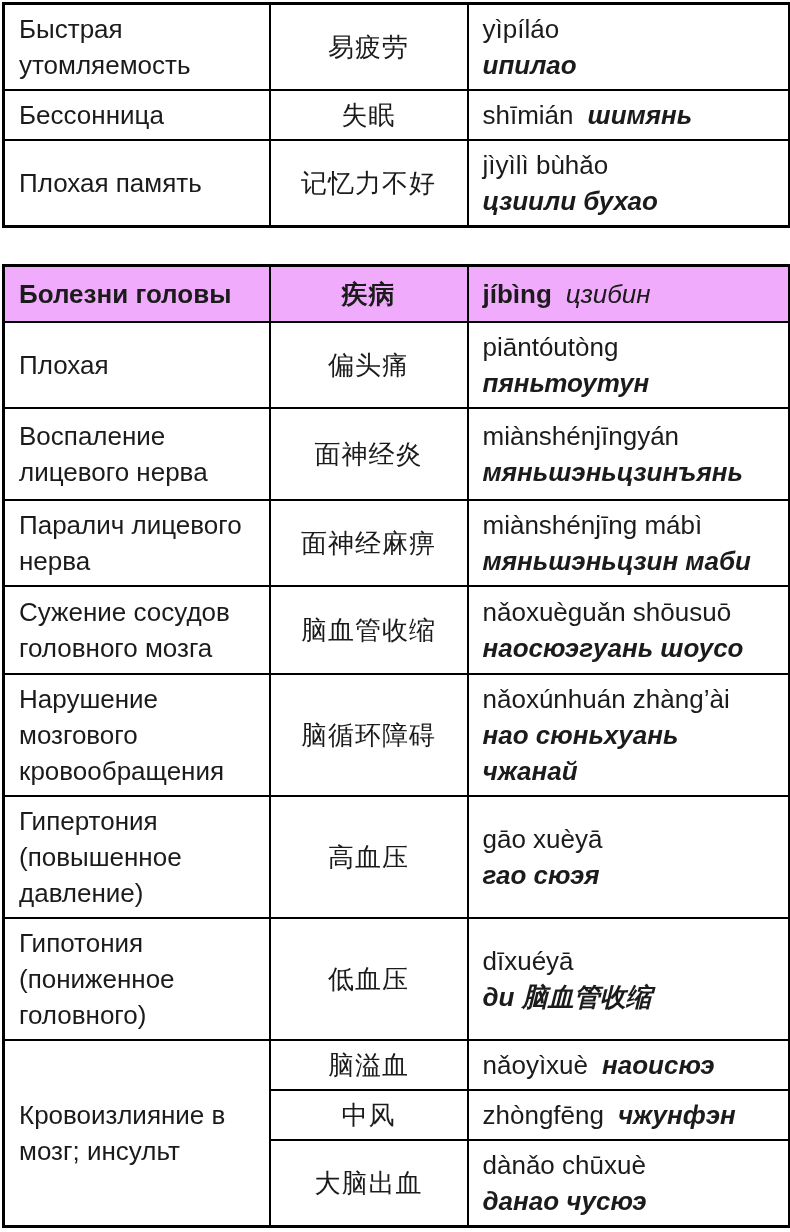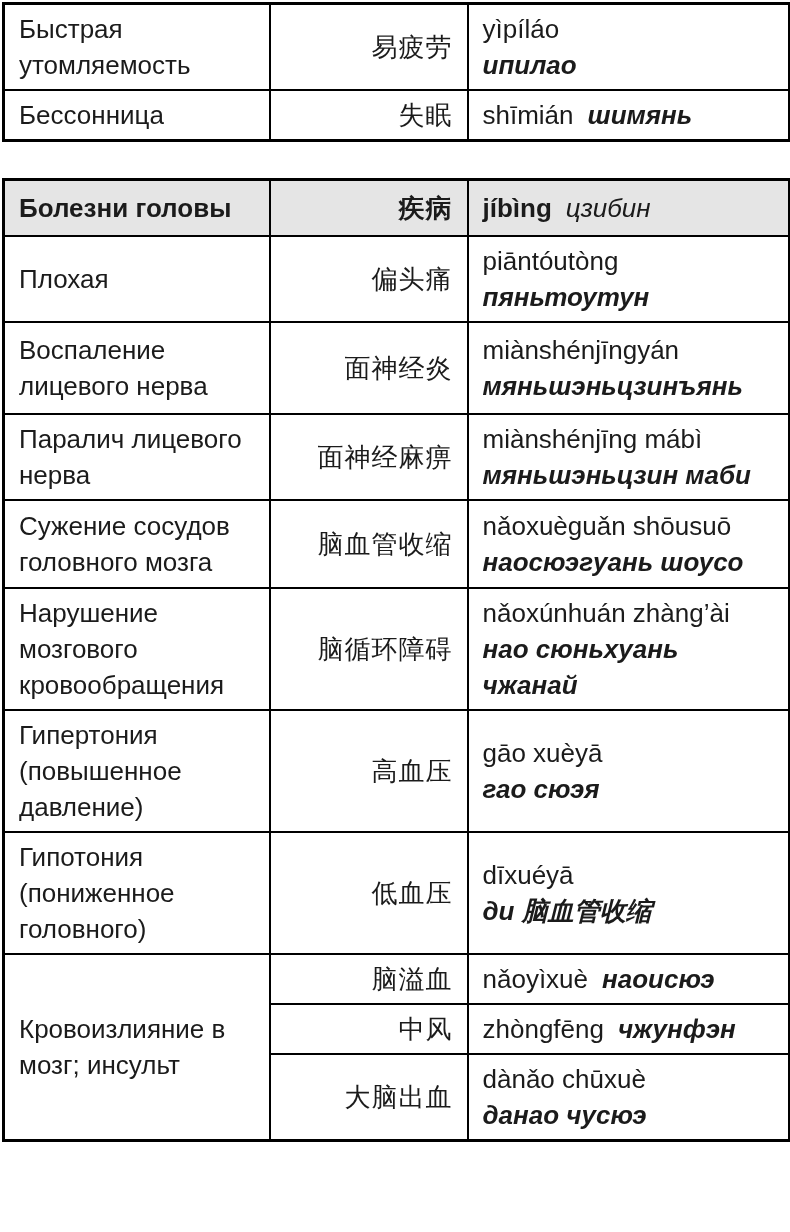--- a/index.html
+++ b/index.html
@@ -30,33 +30,33 @@
     font-size: 26px;
     line-height: 36px;
     overflow: hidden;
   }
   col.c1 { width: 266px; }
   col.c2 { width: 198px; }
   col.c3 { width: 322px; }
 
   td.ru { text-align: left; }
   td.zh {
-    text-align: right;
+    text-align: center;
     font-size: 29px;
     letter-spacing: 1px;
     font-family: "DejaVu Sans", "Liberation Sans", sans-serif;
   }
   td.phon { text-align: left; }
 
   .pinyin { font-style: normal; }
   .cyr { font-style: italic; font-weight: bold; }
   .inline-gap { margin-left: 14px; text-align: right; }
 
   tr.header-row td {
-    background: #e5e5e5;
+    background: #f0abfc;
     font-weight: bold;
   }
   tr.header-row .cyr { font-weight: normal; }
 
   .tbl-gap { height: 36px; }
 
   
   tr.h86  td { height: 72px; }
   tr.h50  td { height: 36px; }
   tr.h84  td { height: 70px; }
@@ -87,20 +87,28 @@
           <div class="cyr">ипилао</div>
         </td>
       </tr>
       <tr class="h50">
         <td class="ru">Бессонница</td>
         <td class="zh">失眠</td>
         <td class="phon">
           <span class="pinyin">shīmián</span><span class="cyr inline-gap">шимянь</span>
         </td>
       </tr>
+      <tr class="h84">
+        <td class="ru">Плохая память</td>
+        <td class="zh">记忆力不好</td>
+        <td class="phon">
+          <div class="pinyin">jìyìlì bùhǎo</div>
+          <div class="cyr">цзиили бухао</div>
+        </td>
+      </tr>
     </tbody>
   </table>
 
   <div class="tbl-gap"></div>
 
   <table class="vocab">
     <colgroup>
         <col class="c1">
         <col class="c2">
         <col class="c3">

